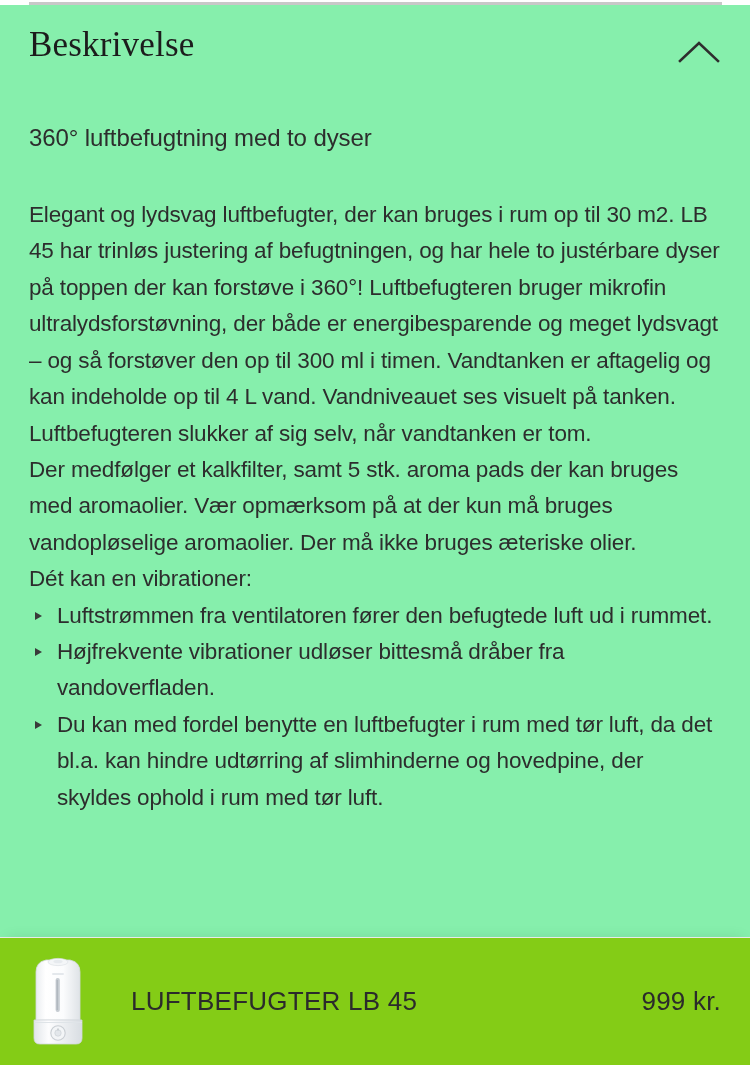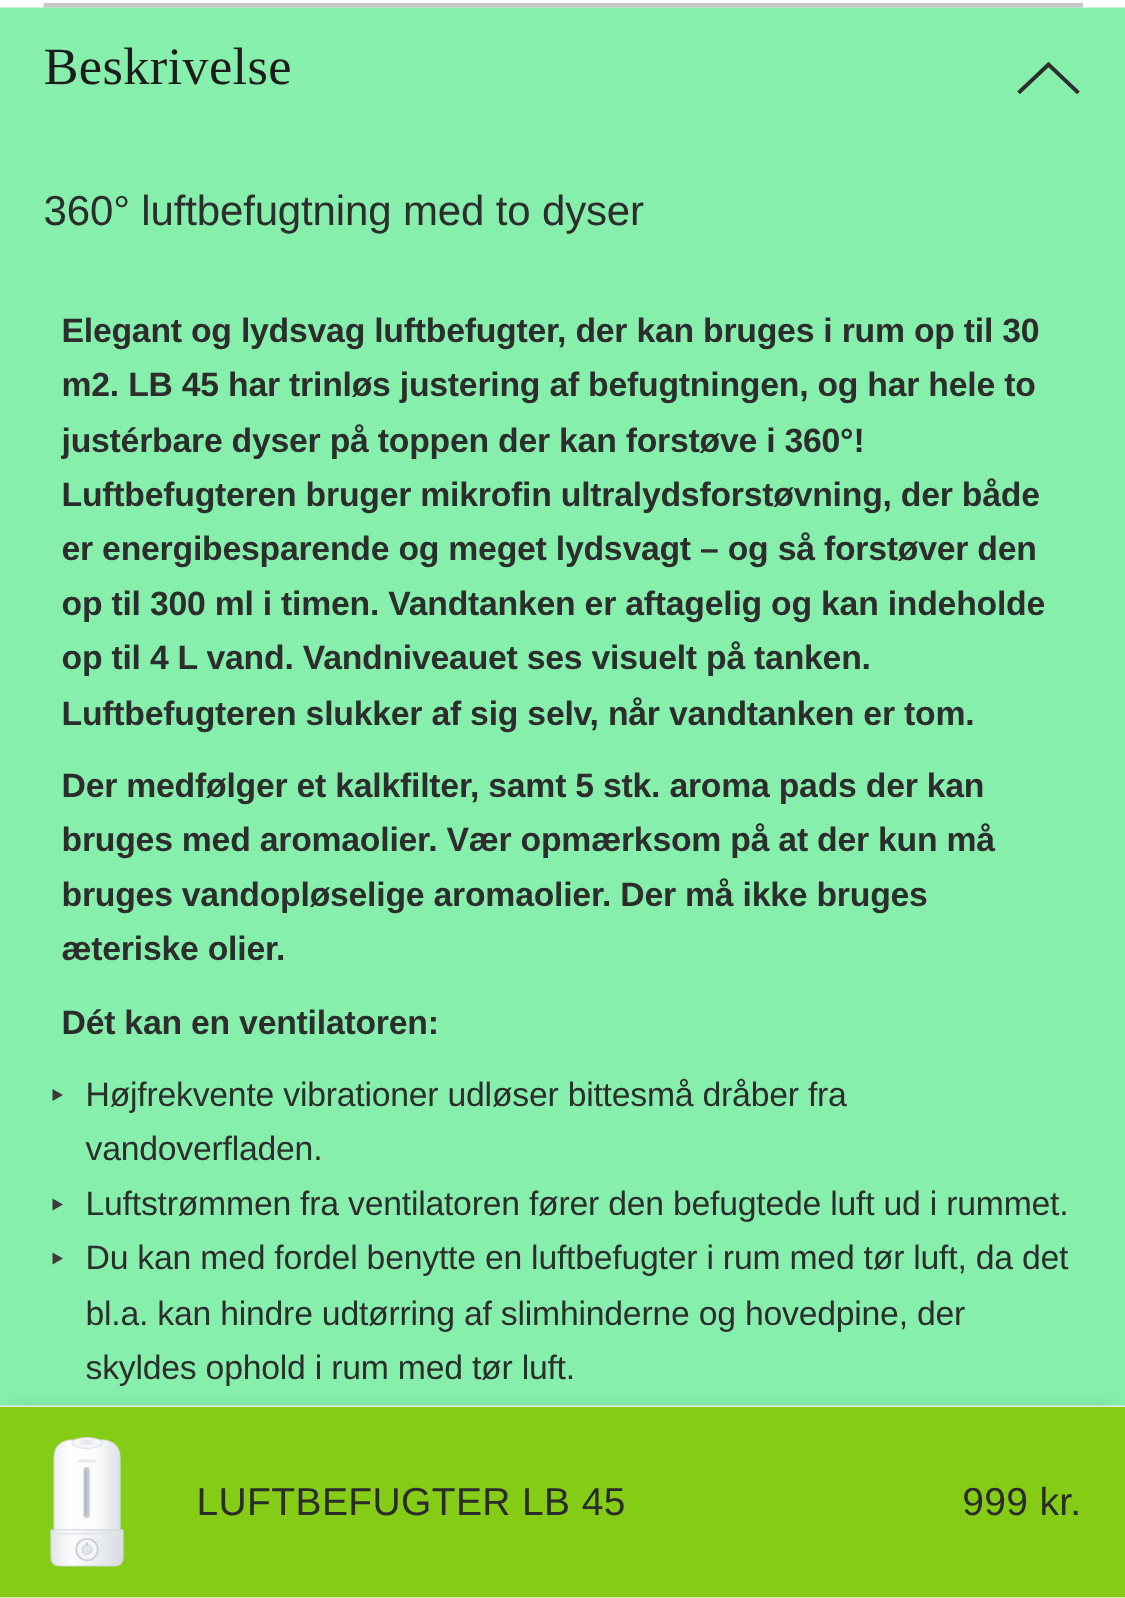--- a/index.html
+++ b/index.html
@@ -65,37 +65,36 @@
     display: flex;
     align-items: center;
     justify-content: center;
     margin-top: 4px;
     margin-right: -4px;
     cursor: pointer;
   }
   .chevron-btn svg { display: block; }
 
   .lede {
-    font-size: 28px;
+    font-size: 24px;
     line-height: 1.42;
     color: #2d2d2d;
     margin: 48px 0 0 0;
     letter-spacing: -0.1px;
   }
 
   .body-copy {
     font-size: 22.5px;
     line-height: 36.4px;
     color: #2d2d2d;
     margin: 42px 0 0 0;
     letter-spacing: -0.15px;
   }
   .body-copy p {
-    margin: 12px;
-    font-weight: bold;
+    margin: 0;
   }
 
   .feature-lead {
     font-size: 22.5px;
     line-height: 36.4px;
     color: #2d2d2d;
     margin: 0;
     letter-spacing: -0.15px;
   }
 
@@ -184,31 +183,31 @@
           </svg>
         </span>
       </div>
     </div>
 
     <p class="lede">360° luftbefugtning med to dyser</p>
 
     <div class="body-copy">
       <p>Elegant og lydsvag luftbefugter, der kan bruges i rum op til 30 m2. LB 45 har trinløs justering af befugtningen, og har hele to justérbare dyser på toppen der kan forstøve i 360°! Luftbefugteren bruger mikrofin ultralydsforstøvning, der både er energibesparende og meget lydsvagt – og så forstøver den op til 300 ml i timen. Vandtanken er aftagelig og kan indeholde op til 4 L vand. Vandniveauet ses visuelt på tanken. Luftbefugteren slukker af sig selv, når vandtanken er tom.</p>
       <p>Der medfølger et kalkfilter, samt 5 stk. aroma pads der kan bruges med aromaolier. Vær opmærksom på at der kun må bruges vandopløselige aromaolier. Der må ikke bruges æteriske olier.</p>
-      <p class="feature-lead">Dét kan en ventilatoren:</p>
+      <p class="feature-lead">Dét kan en vibrationer:</p>
     </div>
 
     <ul class="feature-list">
       <li>
         <span class="bullet"></span>
-        <span>Højfrekvente vibrationer udløser bittesmå dråber fra vandoverfladen.</span>
+        <span>Luftstrømmen fra ventilatoren fører den befugtede luft ud i rummet.</span>
       </li>
       <li>
         <span class="bullet"></span>
-        <span>Luftstrømmen fra ventilatoren fører den befugtede luft ud i rummet.</span>
+        <span>Højfrekvente vibrationer udløser bittesmå dråber fra vandoverfladen.</span>
       </li>
       <li>
         <span class="bullet"></span>
         <span>Du kan med fordel benytte en luftbefugter i rum med tør luft, da det bl.a. kan hindre udtørring af slimhinderne og hovedpine, der skyldes ophold i rum med tør luft.</span>
       </li>
     </ul>
 
   </div>
 </div>
 

